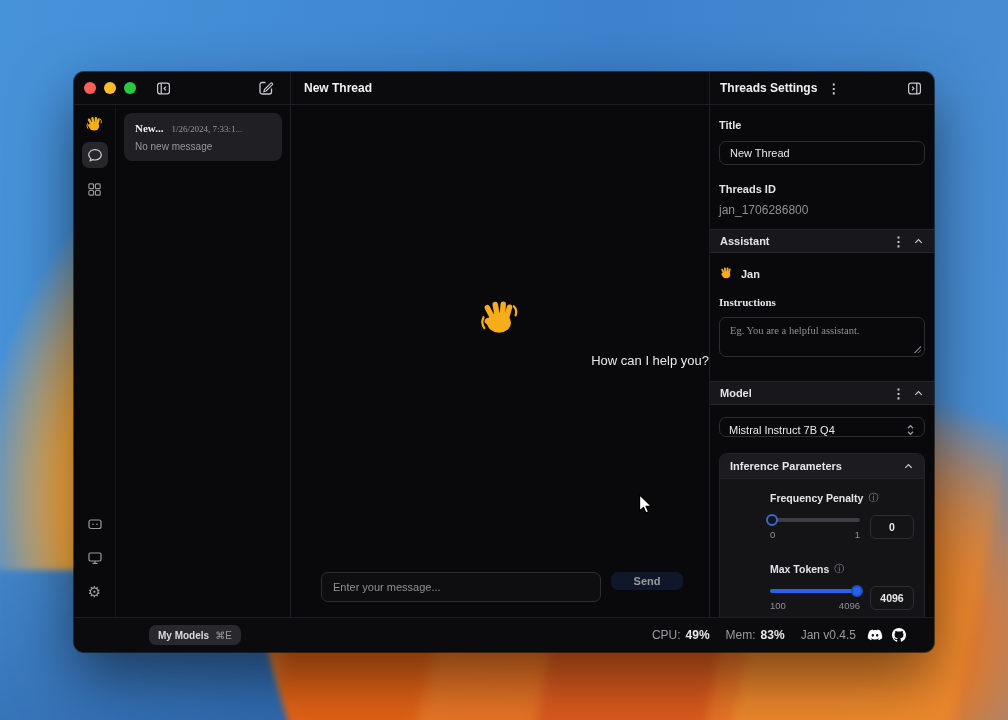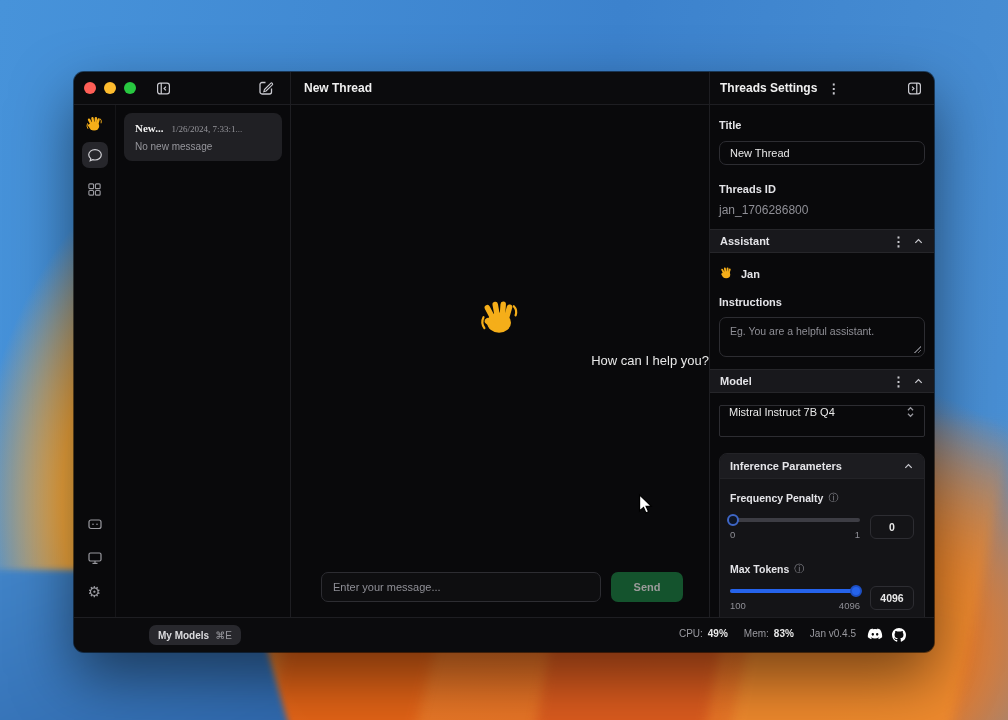--- a/index.html
+++ b/index.html
@@ -45,61 +45,61 @@
   .thread-date { font-size:9px; color:#96969c; white-space:nowrap; }
   .thread-preview { margin-top:7px; font-size:10px; color:#96969c; }
   
   .main { width:419px; flex:0 0 419px; border-left:1px solid #1e1e22; position:relative; }
   .greeting { position:absolute; top:192px; left:0; right:0; text-align:right; }
   .greeting .big-wave { width:44px; height:44px; }
   .greeting-text { margin-top:12px; font-size:13px; color:#e8e8e8; }
   .input-row { position:absolute; left:30px; right:26px; bottom:15px; display:flex; gap:10px; }
   .msg-input { flex:1; height:30px; background:#0e0e10; border:1px solid #2d2d32; border-radius:7px; color:#e8e8e8; font-size:11px; padding:0 11px; font-family:inherit; }
   .msg-input::placeholder { color:#8f8f96; }
-  .send-btn { width:72px; height:30px; background:#14532d; border:none; border-radius:7px; font-size:11px; font-weight:bold; color:#9b9b9b; cursor:pointer; }
+  .send-btn { width:72px; height:18px; background:#0f172a; border:none; border-radius:7px; font-size:11px; font-weight:bold; color:#9b9b9b; cursor:pointer; }
   .cursor { position:absolute; left:344px; top:388px; pointer-events:none; }
   
   .panel { flex:1; border-left:1px solid #1e1e22; position:relative; overflow:hidden; font-size:11px; }
   .sec-pad { padding:14px 9px 12px; }
   .field-label { font-size:11px; font-weight:bold; color:#e4e4e8; }
   .text-input { margin-top:10px; width:100%; height:24px; background:transparent; border:1px solid #2d2d32; border-radius:7px; color:#e8e8e8; font-size:11px; padding:0 10px; font-family:inherit; }
   .muted { color:#8f8f96; font-size:12px; }
   .sec-bar { height:24px; background:#18181c; border-top:1px solid #26262a; border-bottom:1px solid #26262a; display:flex; align-items:center; padding:0 10px; }
   .sec-bar .field-label { flex:0 0 auto; }
   .sec-bar .grow { flex:1; }
   .assistant-row { display:flex; align-items:center; gap:7px; padding:13px 9px 0; }
   .mini-wave { width:15px; height:15px; }
-  .instr-wrap { padding:15px 9px 12px; }
+  .instr-wrap { padding:15px 9px 24px;font-family:Liberation Serif, serif; }
   .textarea { margin-top:9px; position:relative; height:40px; border:1px solid #2d2d32; border-radius:7px; padding:7px 10px; color:#8f8f96; font-size:10.5px; cursor:text; }
   .resize-handle { position:absolute; right:3px; bottom:3px; width:7px; height:7px;
     background:linear-gradient(135deg,transparent 50%,#6a6a70 50%,#6a6a70 60%,transparent 60%,transparent 75%,#6a6a70 75%,#6a6a70 85%,transparent 85%); }
-  .select { margin:12px 9px 0; height:32px; border:1px solid #2d2d32; border-radius:2px; display:flex; align-items:flex-start; padding:0 9px; cursor:pointer; }
+  .select { margin:12px 9px 0; height:20px; border:1px solid #2d2d32; border-radius:7px; display:flex; align-items:flex-end; padding:0 9px; cursor:pointer; }
   .select .grow { flex:1; }
   .card { margin:16px 9px 0; background:#141417; border:1px solid #232327; border-radius:8px; overflow:hidden; }
   .card-header { height:25px; background:#1c1c20; display:flex; align-items:center; padding:0 10px; border-bottom:1px solid #232327; }
   .card-body { padding:12px 10px 20px; }
-  .param { margin-top:22px; }
+  .param { margin-top:22px;margin-left:40px; }
   .param:first-child { margin-top:0; }
   .param-label-row { display:flex; align-items:center; gap:5px; font-size:10.5px; font-weight:bold; color:#e4e4e8; }
   .info-ic { color:#8f8f96; font-size:10px; font-weight:normal; }
   .param-ctl { display:flex; margin-top:10px; gap:10px; }
   .slider-col { flex:1; }
   .track { position:relative; height:4px; background:#3d3d44; border-radius:2px; margin-top:3px; cursor:pointer; }
   .fill { position:absolute; left:0; top:0; bottom:0; background:#2563eb; border-radius:2px; }
   .thumb { position:absolute; top:50%; right:-6px; width:12px; height:12px; border-radius:50%; transform:translateY(-50%); }
   .thumb.dark { background:#0d1524; border:2px solid #3e66c6; }
   .thumb.blue { background:#2563eb; border:2px solid #1d4fc4; }
   .minmax { display:flex; justify-content:space-between; margin-top:7px; font-size:9.5px; color:#8f8f96; }
   .val-box { width:44px; height:24px; border:1px solid #2d2d32; border-radius:6px; display:flex; align-items:center; justify-content:center; font-size:10.5px; font-weight:bold; color:#e8e8e8; }
   
   .statusbar { height:35px; flex:0 0 35px; border-top:1px solid #1e1e22; background:#0b0b0d; display:flex; align-items:center; padding:0 28px; }
   .chip { margin-left:47px; height:20px; background:#28282d; border:none; border-radius:7px; display:flex; align-items:center; gap:6px; padding:0 9px; font-size:10px; cursor:pointer; }
   .chip .lab { color:#dcdcdf; font-weight:bold; }
   .chip .key { color:#9a9aa0; }
-  .sys { margin-left:auto; display:flex; align-items:flex-start; gap:5px; font-size:10px; color:#9a9aa0; }
+  .sys { margin-left:auto; display:flex; align-items:flex-end; gap:5px; font-size:12px; color:#9a9aa0; }
   .sys b { color:#e8e8e8; }
   .sys .gap { width:6px; }
   .sys .ic { margin-left:6px; display:flex; }
   svg { display:block; }
 </style>
 </head>
 <body>
 
 <div class="desktop">
   <div class="wp wp-dome"></div>

